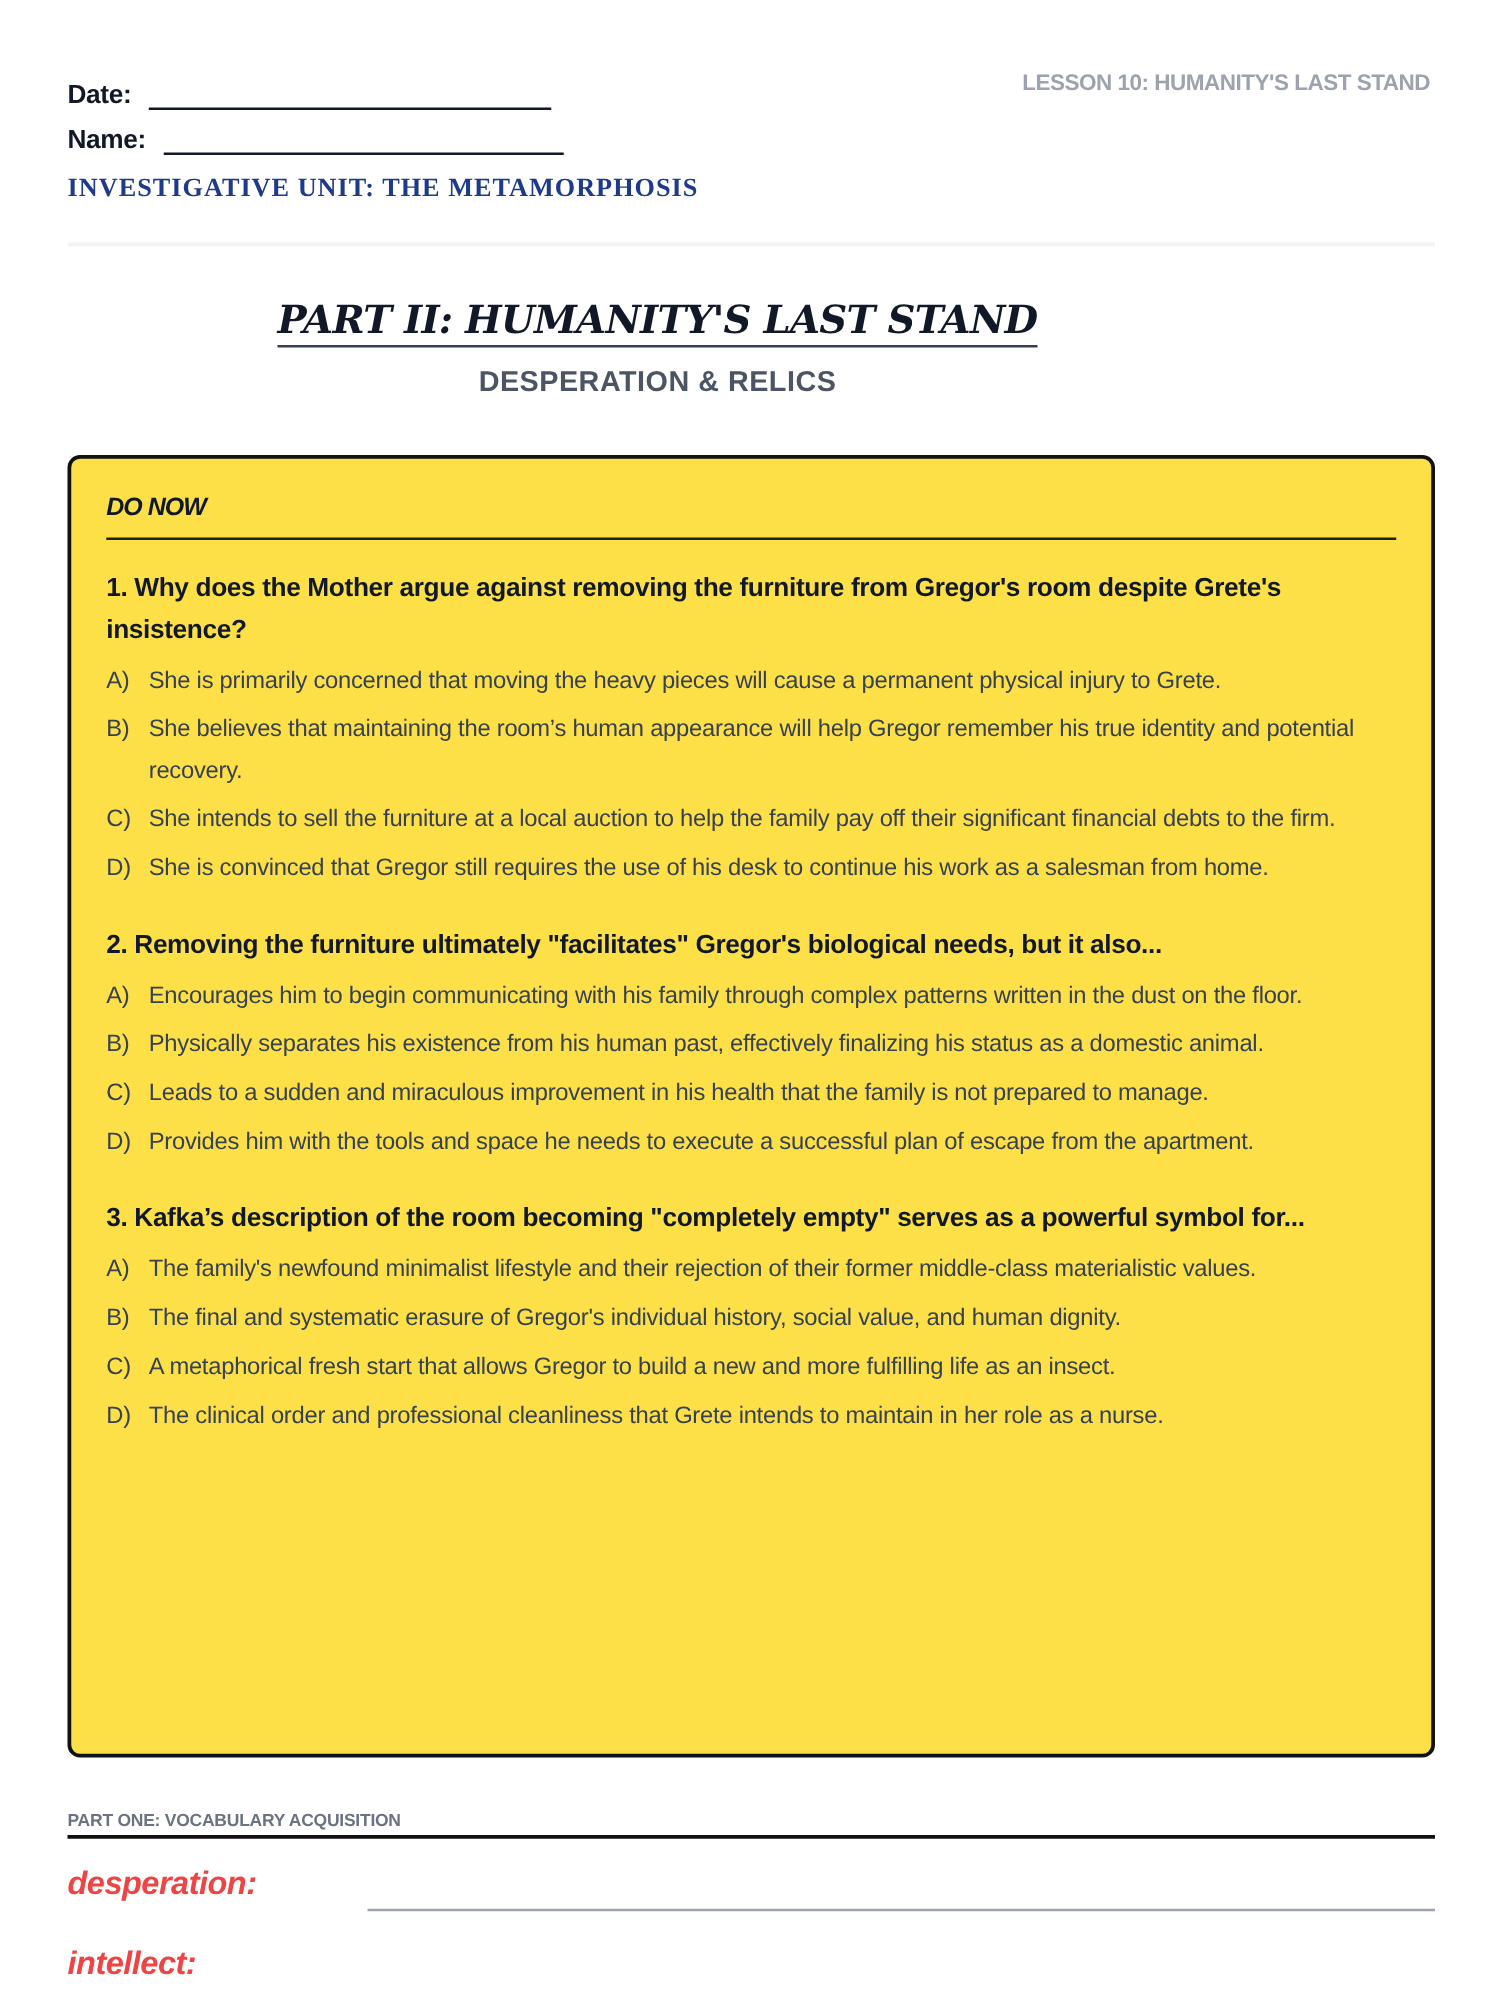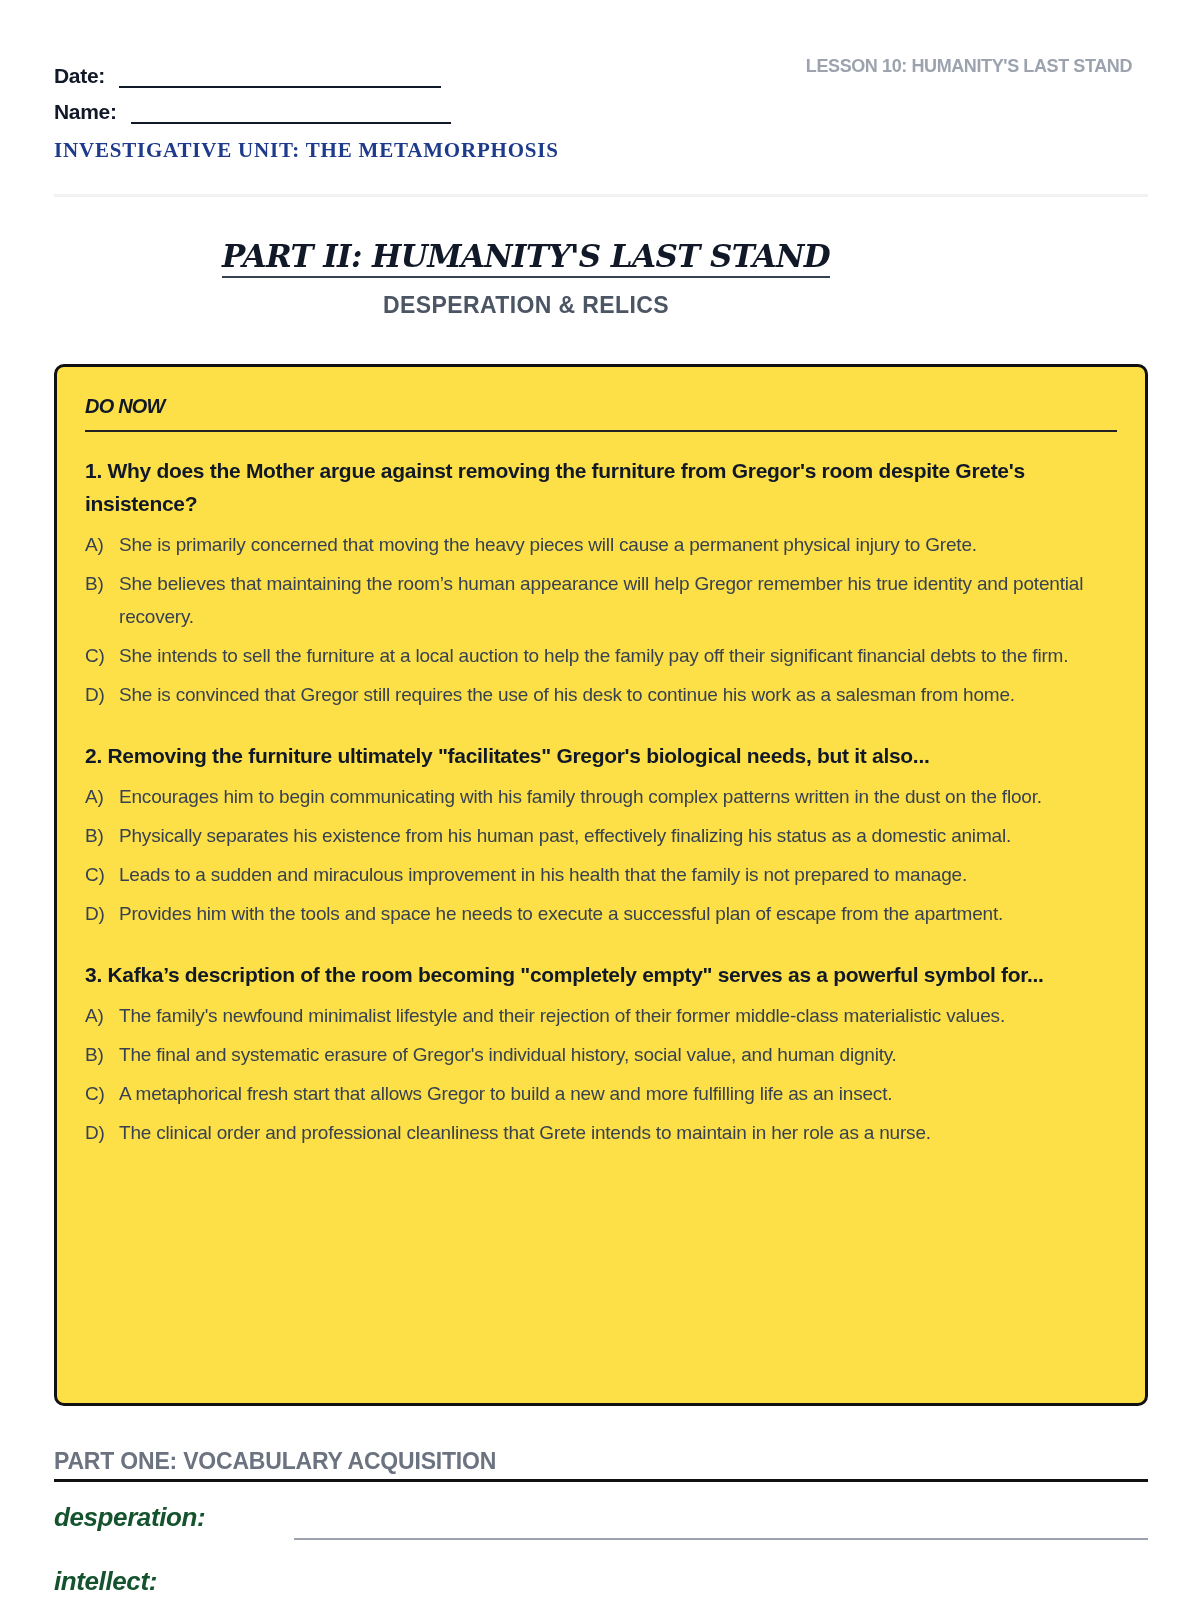--- a/index.html
+++ b/index.html
@@ -6,41 +6,41 @@
   html, body { width: 1200px; height: 1600px; background: #ffffff; overflow: hidden; }
   body { font-family: "Liberation Sans", sans-serif; color: #1f2937; position: relative; }
 
   .header { position: absolute; left: 54px; top: 52px; width: 1094px; }
   .field-row { display: flex; align-items: flex-end; height: 36px; }
   .field-label { font-family: "Liberation Sans", sans-serif; font-weight: bold; font-size: 21px; color: #111827; letter-spacing: -0.3px; }
   .field-line { border-bottom: 2px solid #111827; height: 26px; margin-left: 14px; }
   .name-line { width: 320px; }
   .date-line { width: 322px; }
   .unit-title { margin-top: 14px; font-family: Liberation Serif, serif; font-weight: bold; font-size: 21px; color: #1e3a8a; letter-spacing: 0.8px; }
-  .lesson-tag { position: absolute; right: 16px; top: 4px; font-weight: bold; font-size: 18px; color: #9ca3af; letter-spacing: -0.4px; }
+  .lesson-tag { position: absolute; right: 4px; top: 4px; font-weight: bold; font-size: 18px; color: #9ca3af; letter-spacing: -0.4px; }
   .header-divider { position: absolute; left: 54px; top: 194px; width: 1094px; height: 3px; background: #f1f2f4; }
 
   .title-block { position: absolute; left: 0; top: 238px; width: 1052px; text-align: center; }
   .main-title { display: inline-block; font-family: "DejaVu Serif", serif; font-style: italic; font-weight: bold; font-size: 31px; color: #111827; border-bottom: 2px solid #374151; padding-bottom: 2px; letter-spacing: -0.6px; }
   .sub-title { margin-top: 14px; font-weight: bold; font-size: 23px; color: #4b5563; letter-spacing: 0.4px; }
 
   .do-now { position: absolute; left: 54px; top: 364px; width: 1094px; height: 1042px; border: 3px solid #111111; border-radius: 10px; background: #fde047; padding: 28px 28px 0 28px; }
   .do-now-head { font-weight: bold; font-style: italic; font-size: 20px; color: #111827; letter-spacing: -0.8px; padding-bottom: 12px; border-bottom: 2px solid #222222; }
   .question { margin-top: 22px; font-weight: bold; font-size: 21px; line-height: 33px; color: #111827; letter-spacing: -0.3px; }
   .q2 { margin-top: 28px; }
   .q3 { margin-top: 28px; }
   .options { margin-top: 8px; }
   .option { display: flex; font-size: 19px; line-height: 33px; color: #374151; margin-bottom: 6px; letter-spacing: -0.2px; }
   .opt-letter { width: 34px; flex: 0 0 34px; }
   .opt-text { flex: 1; }
 
   .vocab { position: absolute; left: 54px; top: 1448px; width: 1094px; }
-  .vocab-head { font-weight: bold; font-size: 23px; color: #6b7280; padding-bottom: 4px; border-bottom: 3px solid #111111; letter-spacing: -0.2px; }
+  .vocab-head { font-weight: bold; font-size: 14px; color: #6b7280; padding-bottom: 4px; border-bottom: 3px solid #111111; letter-spacing: -0.2px; }
   .vocab-row { position: relative; height: 64px; }
-  .vocab-word { position: absolute; left: 0; top: 20px; font-weight: bold; font-style: italic; font-size: 26px; color: #14532d; letter-spacing: -0.4px; }
+  .vocab-word { position: absolute; left: 0; top: 20px; font-weight: bold; font-style: italic; font-size: 26px; color: #ef4444; letter-spacing: -0.4px; }
   .vocab-line { position: absolute; left: 240px; right: 0; top: 56px; border-bottom: 2px solid #9ca3af; }
 </style>
 </head>
 <body>
 
 <div class="header">
   <div class="field-row">
     <span class="field-label">Date:</span>
     <span class="field-line date-line"></span>
   </div>

